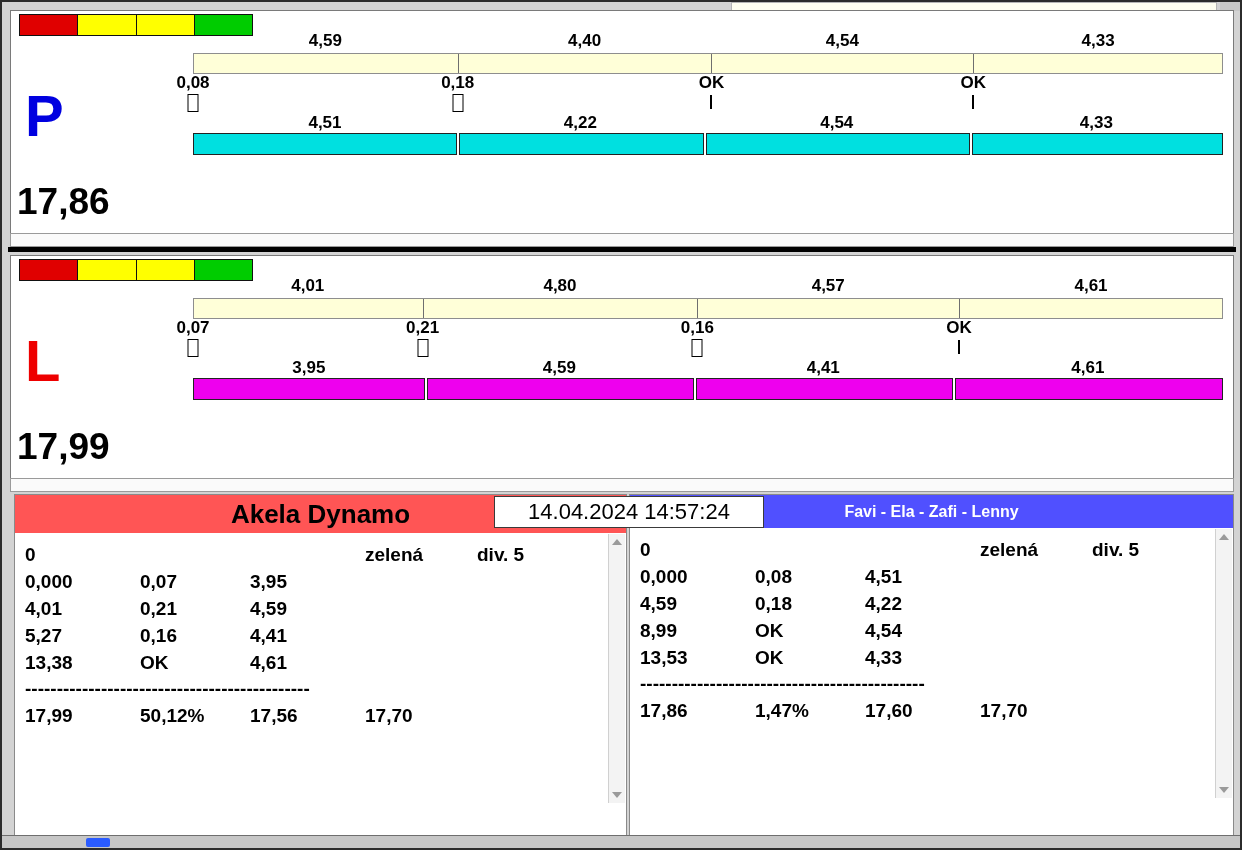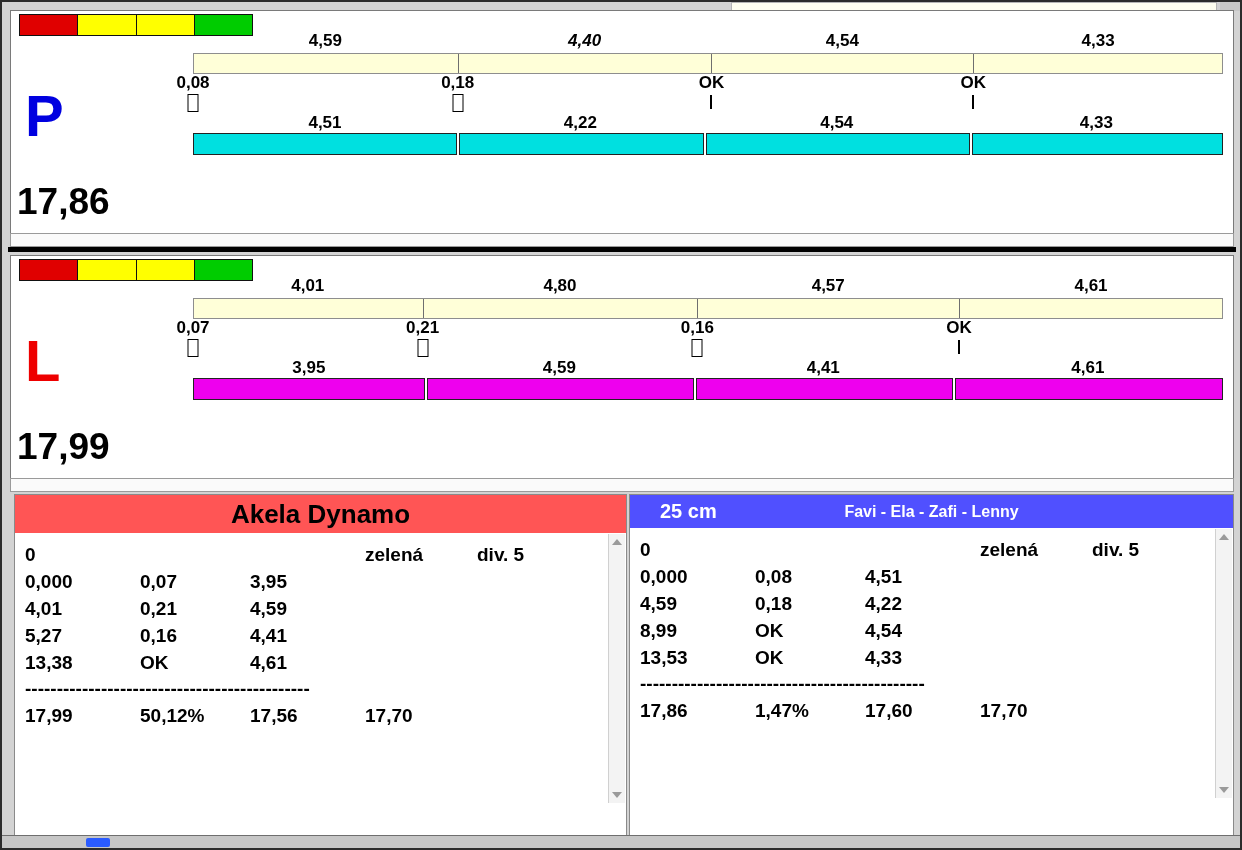--- a/index.html
+++ b/index.html
@@ -71,21 +71,21 @@
         <span class="tl-seg" style="background: rgb(224, 0, 0);"></span>
         <span class="tl-seg" style="background: rgb(255, 255, 0);"></span>
         <span class="tl-seg" style="background: rgb(255, 255, 0);"></span>
         <span class="tl-seg" style="background: rgb(0, 204, 0);"></span>
       </div>
     <div class="lane-letter" style="color: rgb(0, 0, 224);">P</div>
     <div class="lane-total">17,86</div>
     <div class="bars">
       <div class="row-toplabels">
           <span class="blabel" style="left: 12.8499%;">4,59</span>
-          <span class="blabel" style="left: 38.0179%; font-style: italic;">4,40</span>
+          <span class="blabel" style="left: 38.0179%;">4,40</span>
           <span class="blabel" style="left: 63.0459%;">4,54</span>
           <span class="blabel" style="left: 87.8779%;">4,33</span>
         </div>
       <div class="bar-top" style="background: rgb(255, 255, 216);">
           <div class="vline" style="left: 25.6999%;"></div>
           <div class="vline" style="left: 50.3359%;"></div>
           <div class="vline" style="left: 75.7559%;"></div>
         </div>
       <div class="row-ticklabels">
           <span class="blabel" style="left: 0%;">0,08</span>
@@ -272,18 +272,19 @@
               <span class="log-cell"></span>
             </div>
           </div>
         <div class="vscroll">
           <div class="arr up"></div>
           <div class="arr down"></div>
         </div>
       </div>
     </div>
 
+    <div class="datetime">14.04.2024 14:57:24</div>
   </div>
 
   <div class="taskbar">
     <div class="task-item" style="background: rgb(42, 91, 255);"></div>
   </div>
 </div>
 
 </body></html>

